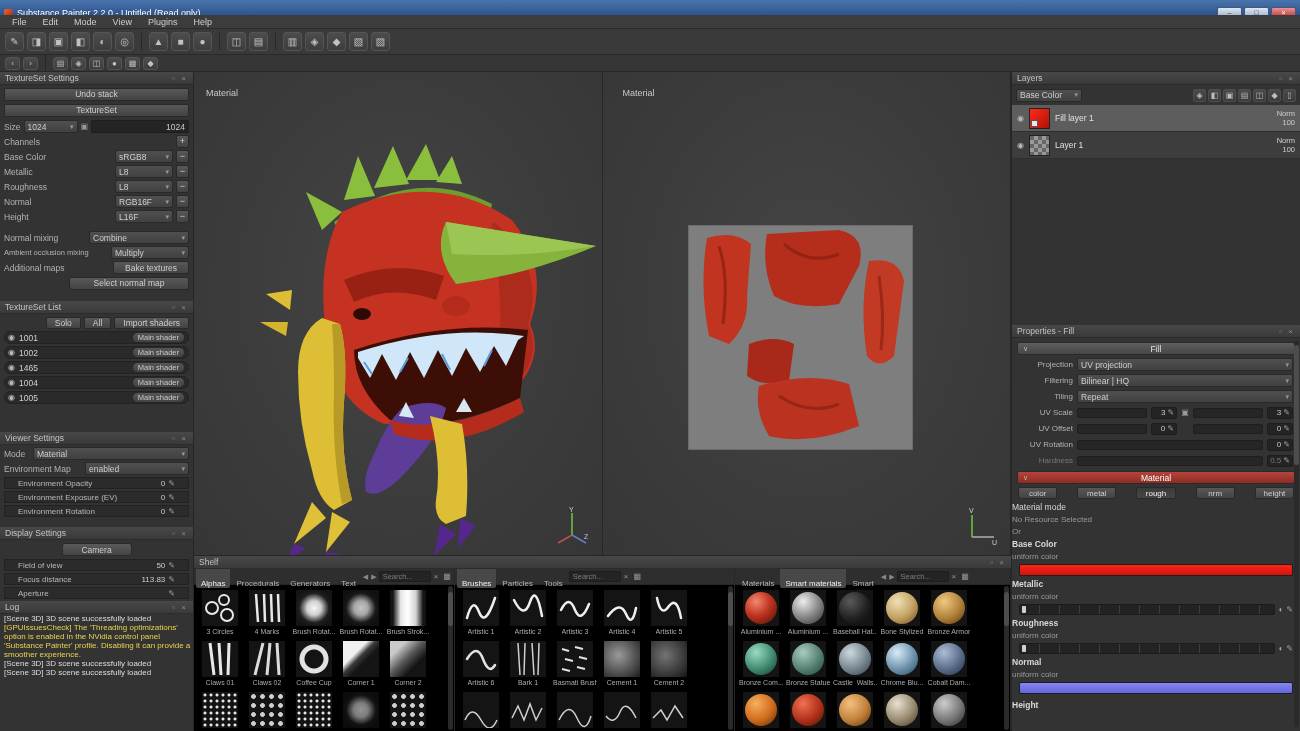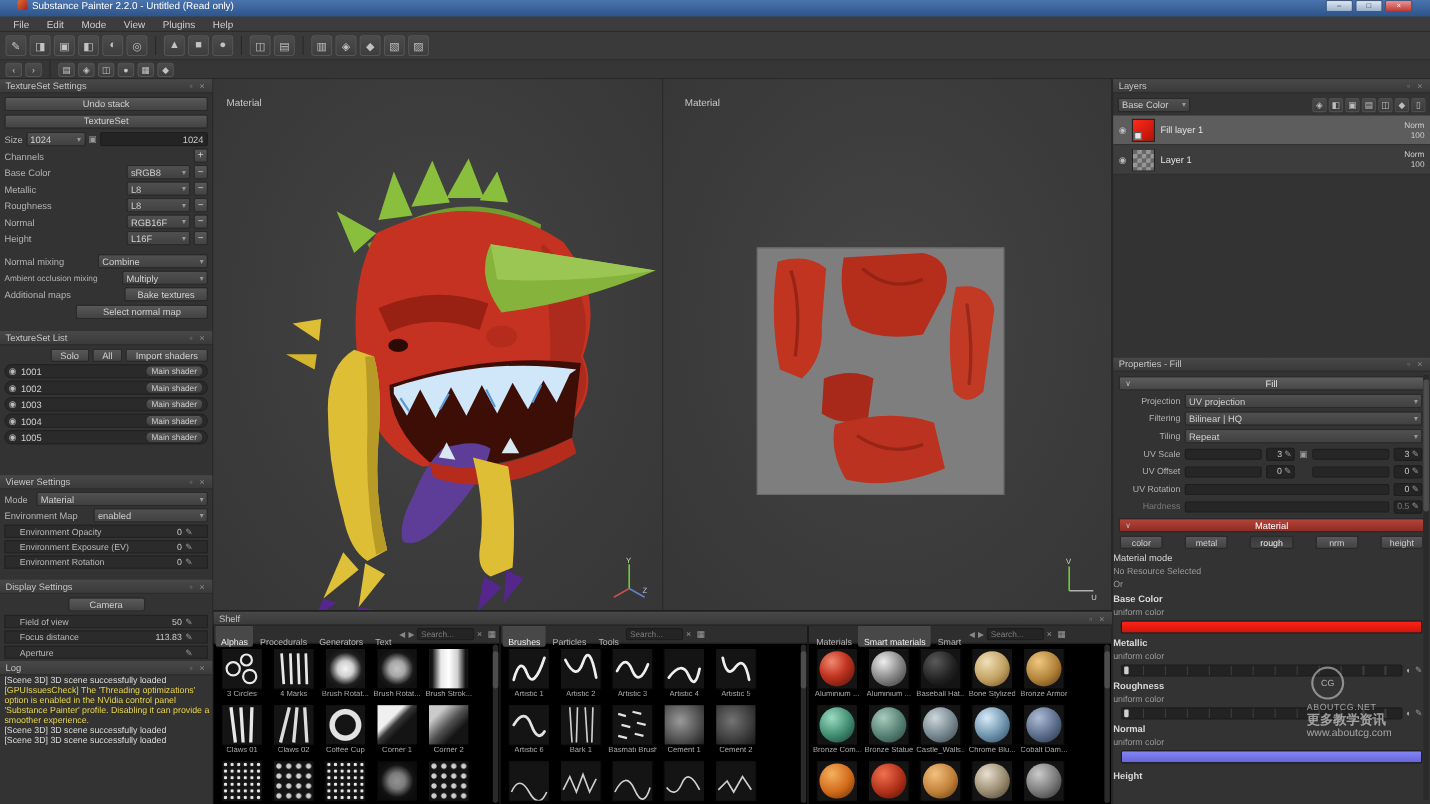--- a/index.html
+++ b/index.html
@@ -1,21 +1,21 @@
 <!DOCTYPE html>
 <html><head>
 <meta charset="utf-8">
 <style>
 *{box-sizing:border-box;margin:0;padding:0}
 i,b{font-style:normal;font-weight:normal}
 body{background:#1a1a1a;font-family:"Liberation Sans",sans-serif}
 #root{position:relative;width:1300px;height:731px;background:#333;overflow:hidden;color:#ccc;font-size:10px}
 
 
-.titlebar{position:absolute;left:0;top:0;width:100%;height:18px;background:linear-gradient(#4a74ad,#274d85);display:flex;align-items:flex-start;padding:0 16px;color:#fff;font-size:9px;gap:4px}
+.titlebar{position:absolute;left:0;top:0;width:100%;height:18px;background:linear-gradient(#4a74ad,#274d85);display:flex;align-items:flex-end;padding:0 4px;color:#fff;font-size:9px;gap:4px}
 .app-ico{width:9px;height:9px;background:linear-gradient(135deg,#e86a2a,#a02020);border-radius:2px}
 .win-btns{margin-left:auto;display:flex;gap:2px}
 .win-btn{width:25px;height:11px;border:1px solid #44597a;border-radius:2px;background:linear-gradient(#dfe7f2,#9db1cc);color:#23344e;font-size:7px;line-height:9px;text-align:center}
 .win-btn.close{background:linear-gradient(#e8939b,#bf3b30);color:#fff}
 .menubar{position:absolute;left:0;top:15px;width:100%;height:14px;background:#3c3c3c;border-bottom:1px solid #2a2a2a;display:flex;align-items:center;padding-left:4px}
 .menu-item{padding:0 8px;font-size:9px;color:#cfcfcf}
 .toolbar{position:absolute;left:0;top:29px;width:100%;height:26px;background:#3a3a3a;border-bottom:1px solid #292929;display:flex;align-items:center;padding-left:5px;gap:3px}
 .tool{width:19px;height:19px;border:1px solid #555;border-radius:3px;background:linear-gradient(#4c4c4c,#3d3d3d);color:#c2c2c2;font-size:10px;display:flex;align-items:center;justify-content:center}
 .tsep{width:1px;height:17px;background:#282828;margin:0 4px}
 .toolbar2{position:absolute;left:0;top:55px;width:100%;height:17px;background:#363636;border-bottom:1px solid #282828;display:flex;align-items:center;padding-left:5px;gap:3px}
@@ -302,21 +302,21 @@
       <span class="ts-id">1001</span>
       <span class="chip">Main shader</span>
     </div>
     <div class="ts-row">
       <span class="eye">◉</span>
       <span class="ts-id">1002</span>
       <span class="chip">Main shader</span>
     </div>
     <div class="ts-row">
       <span class="eye">◉</span>
-      <span class="ts-id">1003</span>
+      <span class="ts-id">1465</span>
       <span class="chip">Main shader</span>
     </div>
     <div class="ts-row">
       <span class="eye">◉</span>
       <span class="ts-id">1004</span>
       <span class="chip">Main shader</span>
     </div>
     <div class="ts-row">
       <span class="eye">◉</span>
       <span class="ts-id">1005</span>
@@ -915,20 +915,14 @@
     <div class="ctext dimt">uniform color</div>
     <div class="swatch normalbar"></div>
 
     <div class="ctext b" style="margin-top:6px">Height</div>
 
     <div class="pscroll">
         <b></b>
       </div>
   </div>
 
-  <div id="watermark">
-    <div class="wlogo">CG</div>
-    <div class="w1">ABOUTCG.NET</div>
-    <div class="w2">更多教学资讯</div>
-    <div class="w3">www.aboutcg.com</div>
-  </div>
 
 </div>
 
 </body></html>

